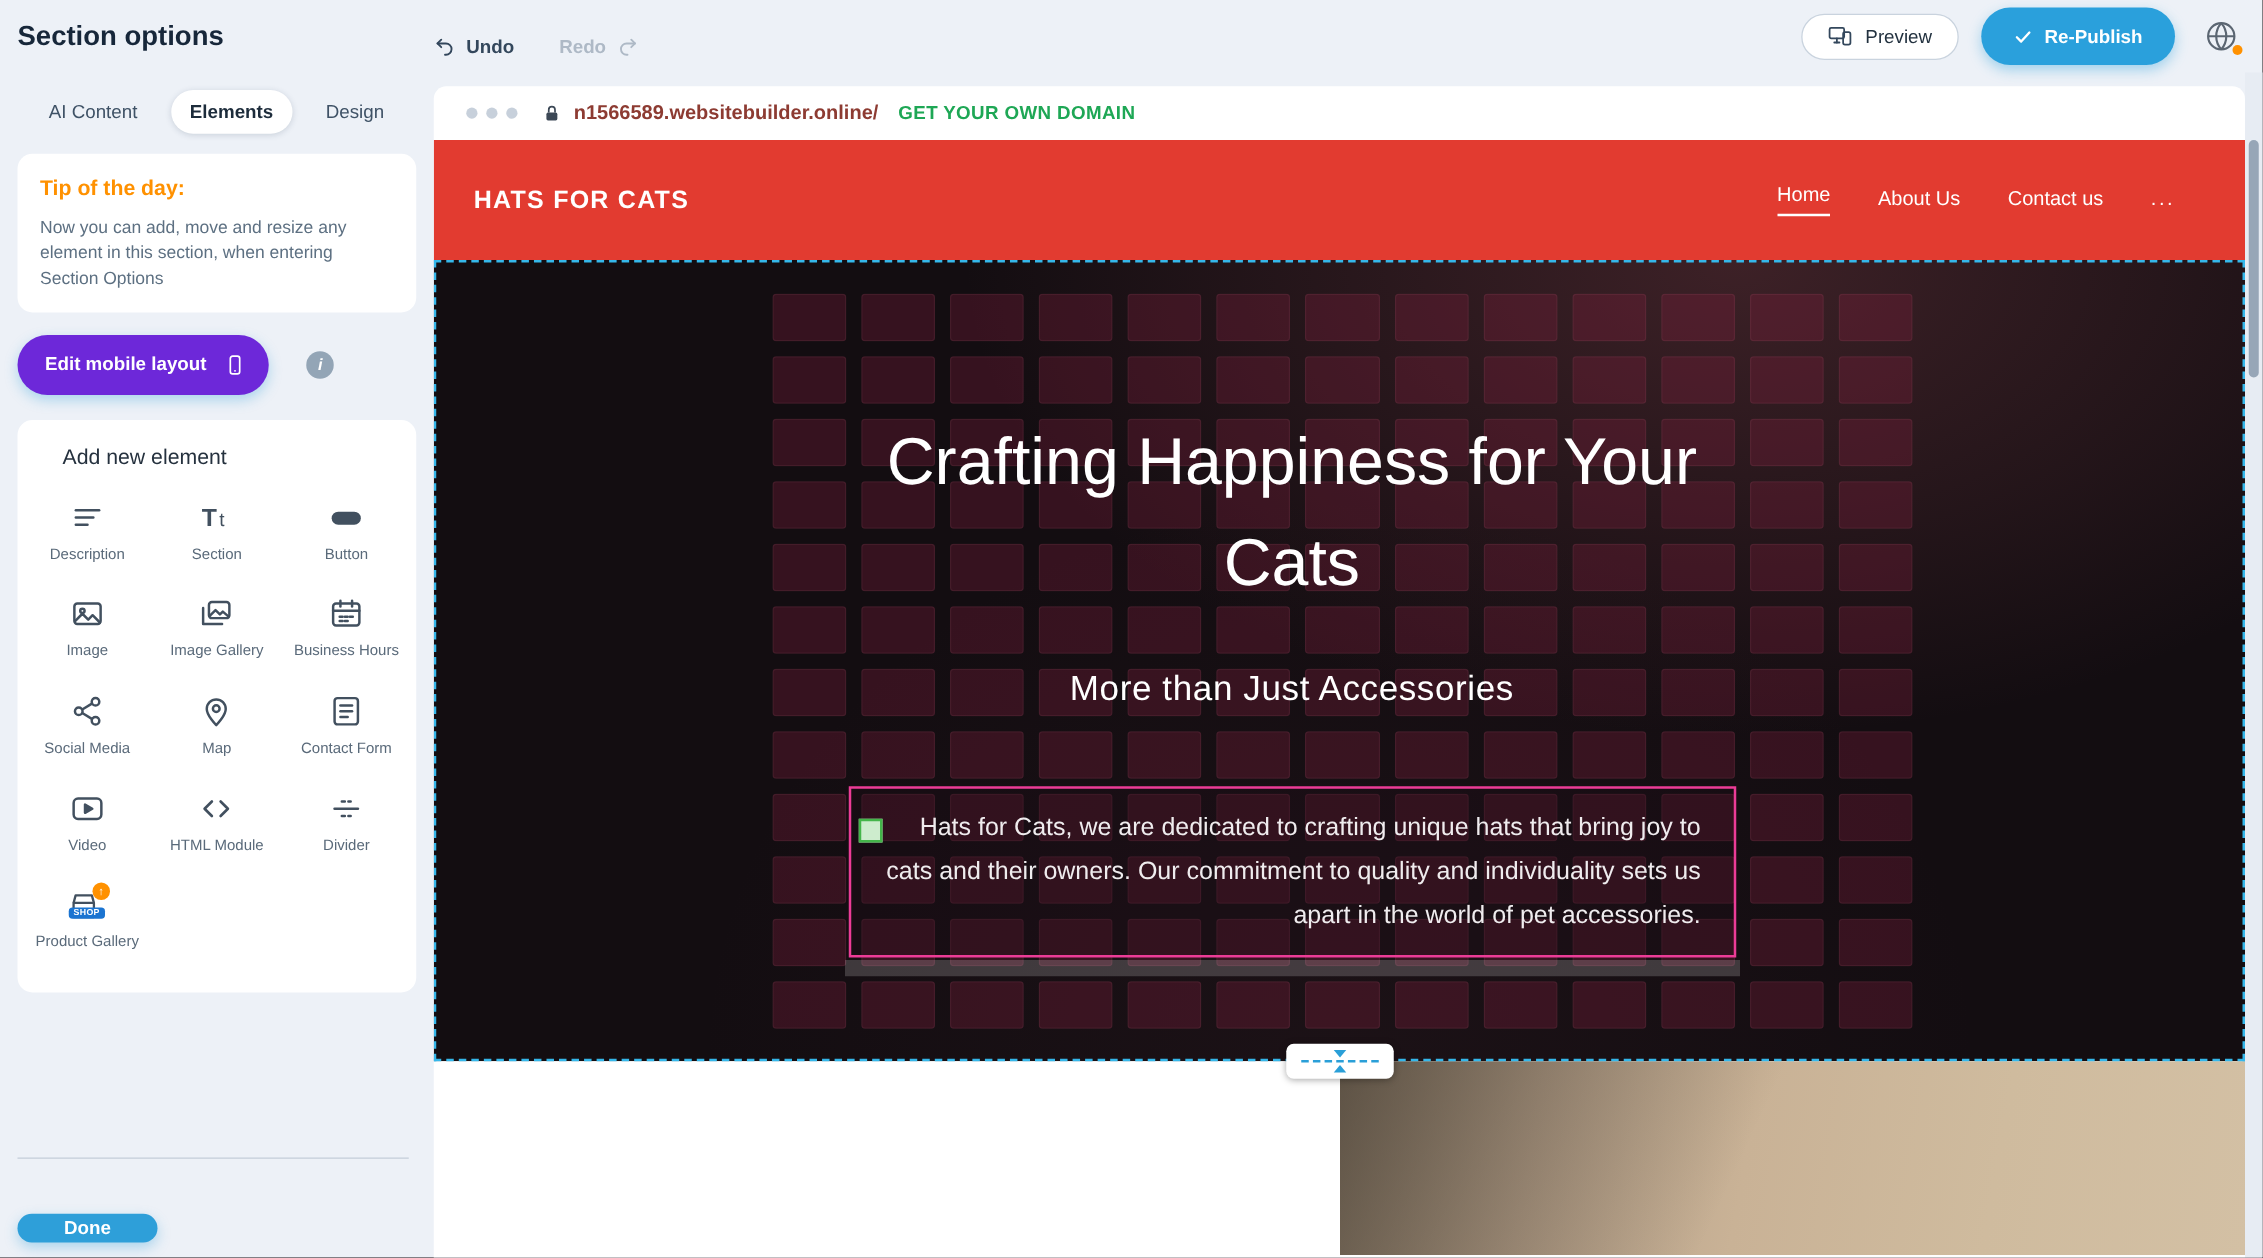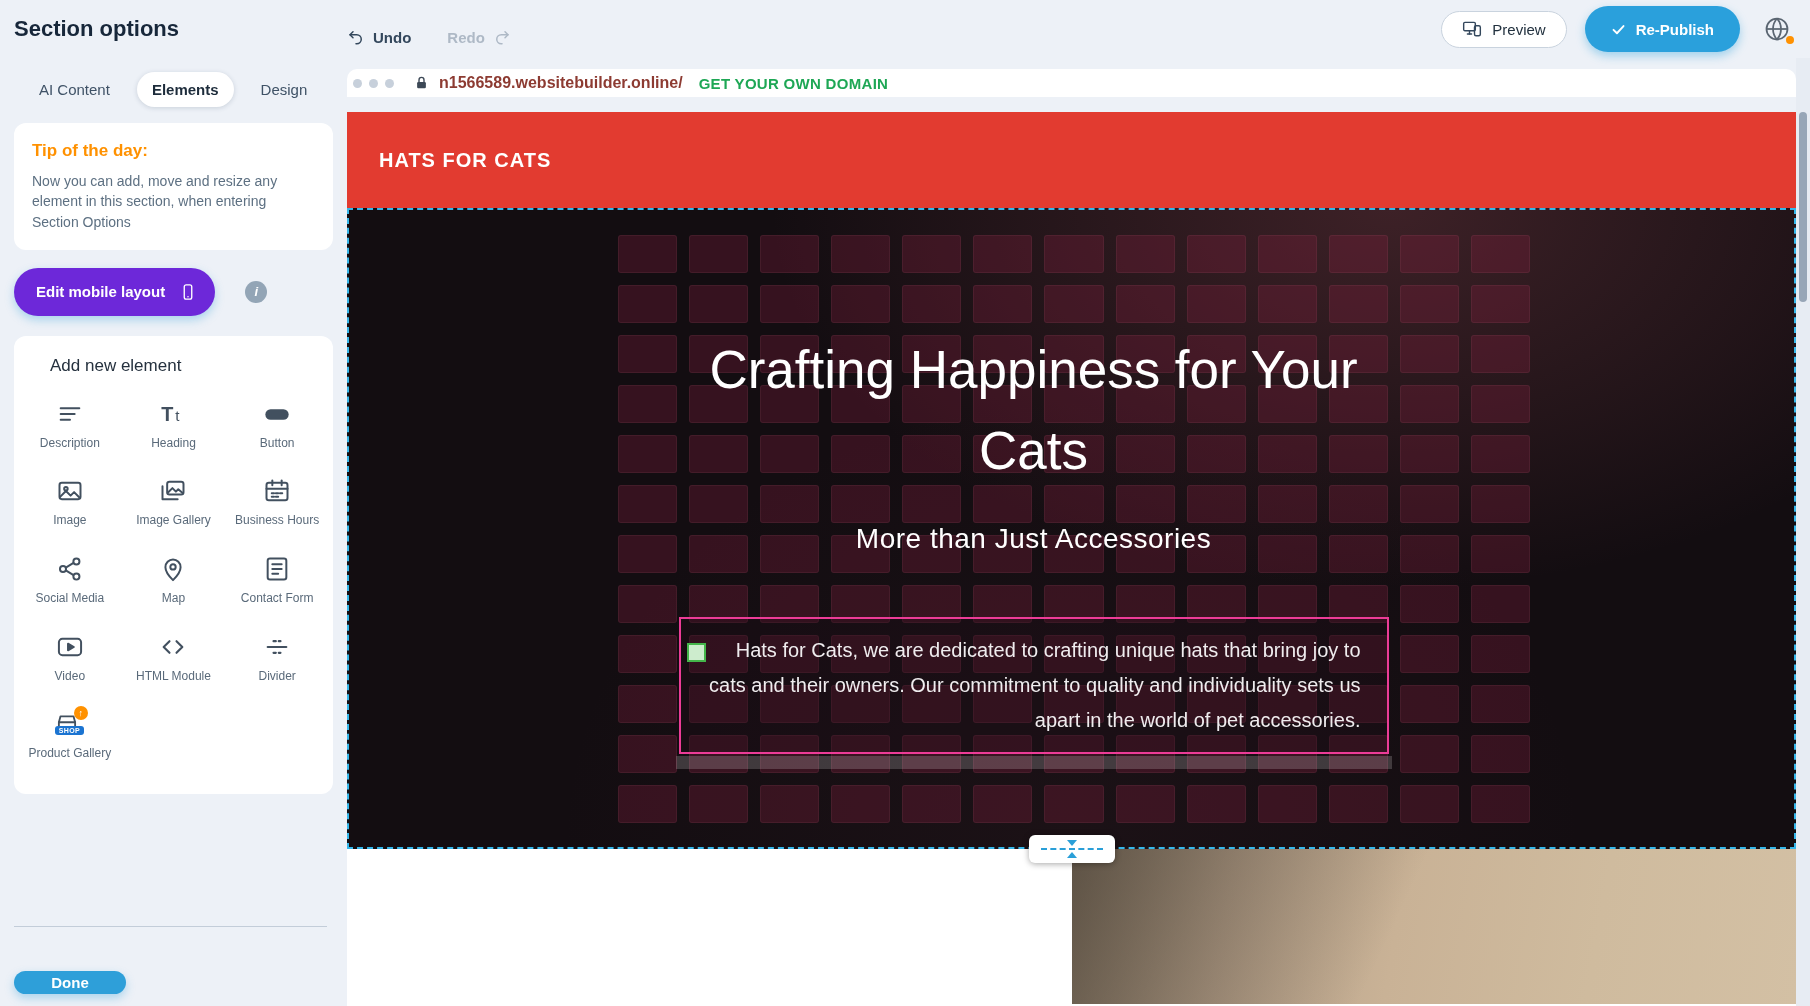--- a/index.html
+++ b/index.html
@@ -54,22 +54,22 @@
     padding:1px 4px; border-radius:3px; letter-spacing:.3px; }
   .pg-badge { position:absolute; right:-2px; top:-4px; width:14px; height:14px; border-radius:50%; background:#ff9100;
     color:#fff; font-size:9px; font-weight:bold; display:flex; align-items:center; justify-content:center; }
   .sb-divider { position:absolute; left:14px; right:20px; bottom:79px; border-top:1px solid #c3cdd9; }
   .done-btn { position:absolute; left:14px; bottom:12px; width:112px; height:23px; border-radius:20px; background:#2e9fd9;
     color:#fff; font-weight:bold; font-size:15px; display:flex; align-items:center; justify-content:center; cursor:pointer;
     box-shadow:0 4px 10px rgba(46,159,217,.35); }
 
   
   .main { position:absolute; top:58px; left:347px; width:1449px; height:948px; }
-  .browser-bar { position:absolute; top:11px; left:0; width:100%; height:28px; background:#fff;
-    border-radius:10px 10px 0 0; display:flex; align-items:center; padding:0 6px; }
+  .browser-bar { position:absolute; top:11px; left:0; width:100%; height:43px; background:#fff;
+    border-radius:10px 10px 0 0; display:flex; align-items:center; padding:0 26px; }
   .dots { display:flex; gap:7px; margin-right:20px; }
   .dot { width:9px; height:9px; border-radius:50%; background:#c7d0db; }
   .lock-icon { margin-right:10px; }
   .url { font-size:16px; font-weight:bold; color:#8d3b32; }
   .domain-cta { font-size:15px; font-weight:bold; color:#1ea755; margin-left:16px; letter-spacing:.3px; cursor:pointer; }
 
   .site { position:absolute; top:54px; left:0; width:100%; height:894px; overflow:hidden; background:#fff; }
   .site-header { height:96px; background:#e23b30; display:flex; align-items:center; padding:0 56px 0 32px; }
   .logo { color:#fff; font-size:20px; font-weight:bold; letter-spacing:1px; }
   .site-nav { margin-left:auto; display:flex; align-items:center; gap:38px; }
@@ -82,21 +82,21 @@
     background:#130d11;
     background-image:radial-gradient(ellipse at 72% 0%, rgba(150,75,85,.32), transparent 42%),
                      radial-gradient(ellipse at 50% 100%, rgba(90,50,60,.12), transparent 50%); }
   .selection-border { position:absolute; inset:0; border:2px dashed #35b7ea; pointer-events:none; z-index:6; }
   .tile-grid { position:absolute; left:271px; top:27px; width:912px; height:588px;
     display:grid; grid-template-columns:repeat(13,1fr); grid-auto-rows:38px; gap:12px; z-index:1; }
   .tile { background:rgba(128,30,60,.33); border:1px solid rgba(255,160,180,.07); border-radius:3px; }
   .hero-content { position:absolute; inset:0; display:flex; flex-direction:column; align-items:center;
     padding-top:122px; padding-right:76px; z-index:3; }
   .hero-title { font-size:53px; color:#fff; text-align:center; line-height:1.52; font-weight:normal; max-width:660px; cursor:pointer; }
-  .hero-subtitle { font-size:28px; color:#fff; margin-top:32px; letter-spacing:.5px; cursor:pointer; }
+  .hero-subtitle { font-size:28px; color:#fff; margin-top:44px; letter-spacing:.5px; cursor:pointer; }
   .hero-para-box { position:relative; margin-top:62px; width:710px; border:2px solid #ec3c97;
     background:rgba(30,12,22,.25); padding:14px 26px; cursor:pointer; }
   .hero-para { font-size:20px; color:#efecee; line-height:1.75; text-align:right; }
   .green-handle { position:absolute; left:6px; top:24px; width:19px; height:19px; background:#cdeccd; border:2px solid #44b54a; cursor:pointer; }
   .ghost-bar { margin-top:2px; width:716px; height:13px; background:rgba(255,255,255,.18); }
   .resize-handle { position:absolute; left:50%; bottom:-14px; transform:translateX(-50%); z-index:7;
     width:86px; height:28px; background:#fff; border-radius:6px; box-shadow:0 1px 6px rgba(0,0,0,.35);
     display:flex; flex-direction:column; align-items:center; justify-content:center; gap:2px; cursor:ns-resize; }
   .tri-down { width:0; height:0; border-left:5px solid transparent; border-right:5px solid transparent; border-top:6px solid #2a9fd8; }
   .tri-up { width:0; height:0; border-left:5px solid transparent; border-right:5px solid transparent; border-bottom:6px solid #2a9fd8; }
@@ -212,21 +212,21 @@
         <span class="el-label">Description</span>
       </div>
 
       <div class="el-item">
         <span>
           <svg viewBox="0 0 24 24">
               <text x="2" y="18" font-size="17" font-weight="bold" fill="#42505f" font-family="Liberation Sans, sans-serif">T</text>
               <text x="14" y="18" font-size="13" fill="#42505f" font-family="Liberation Sans, sans-serif">t</text>
             </svg>
         </span>
-        <span class="el-label">Heading</span>
+        <span class="el-label">Section</span>
       </div>
 
       <div class="el-item">
         <span>
           <svg viewBox="0 0 24 24">
               <rect x="2" y="8" width="20" height="9" rx="4.5" fill="#42505f"></rect>
             </svg>
         </span>
         <span class="el-label">Button</span>
       </div>
@@ -371,20 +371,26 @@
         </svg>
     </span>
     <span class="url">n1566589.websitebuilder.online/</span>
     <span class="domain-cta">GET YOUR OWN DOMAIN</span>
   </div>
 
   <div class="site">
 
     <div class="site-header">
       <div class="logo">HATS FOR CATS</div>
+      <div class="site-nav">
+        <span class="nav-item active">Home</span>
+        <span class="nav-item">About Us</span>
+        <span class="nav-item">Contact us</span>
+        <span class="nav-more">...</span>
+      </div>
     </div>
 
     <div class="hero">
       <div class="tile-grid">
           <div class="tile"></div>
           <div class="tile"></div>
           <div class="tile"></div>
           <div class="tile"></div>
           <div class="tile"></div>
           <div class="tile"></div>

